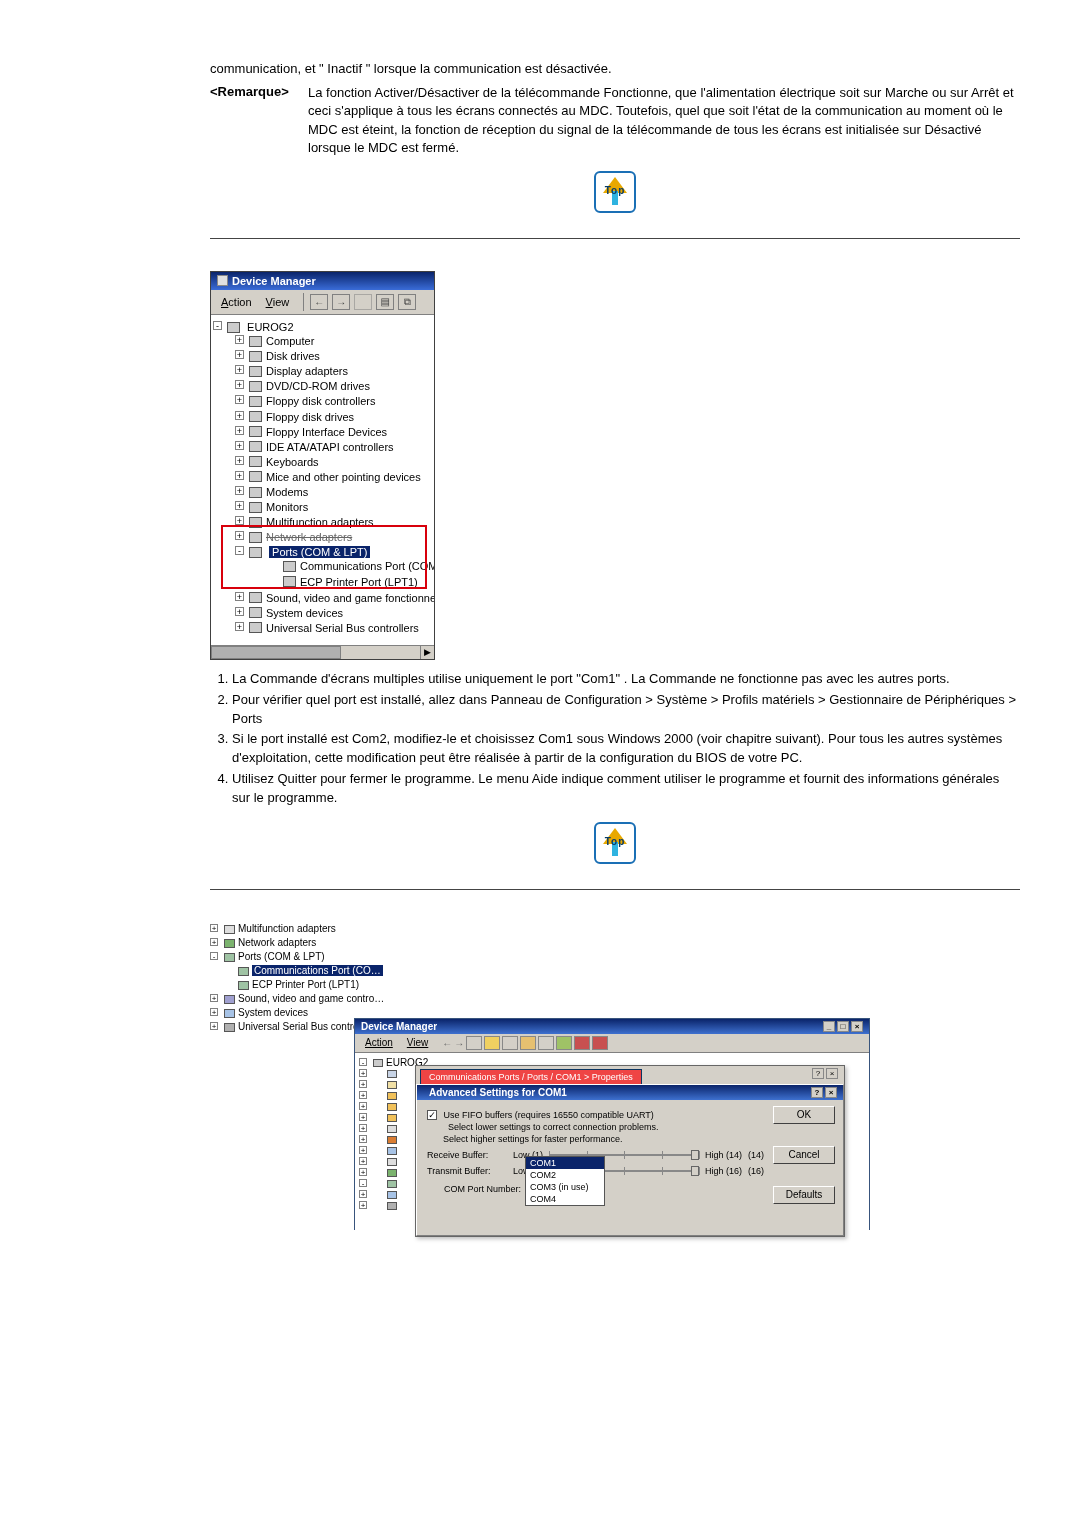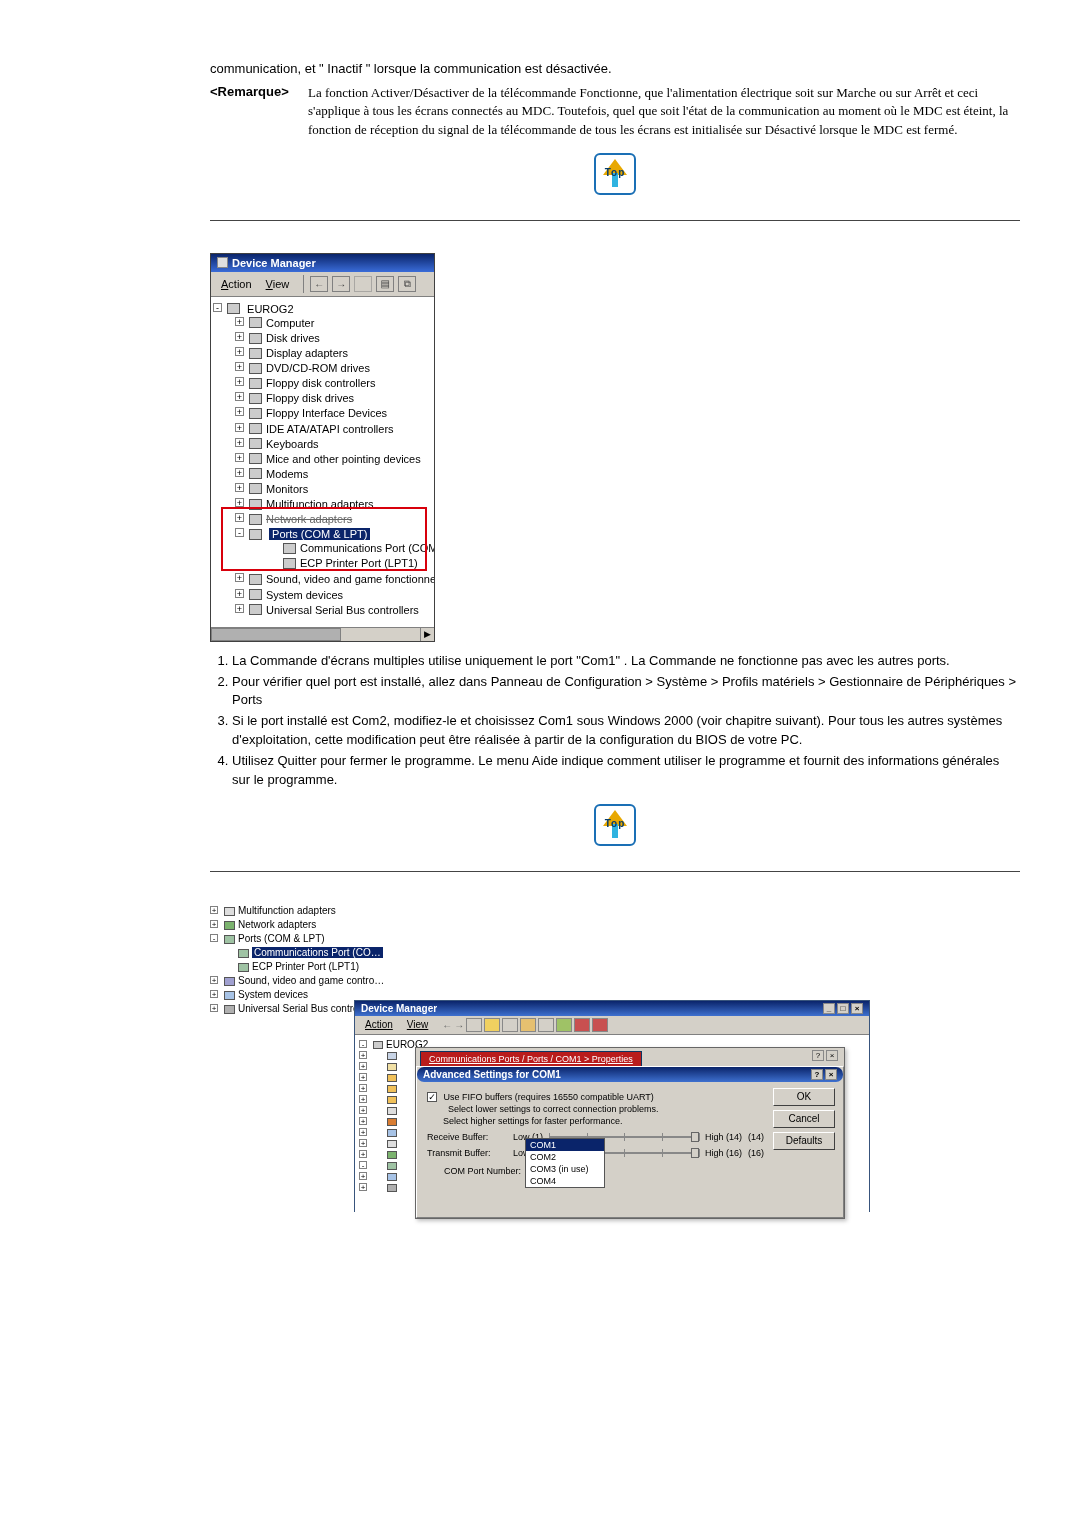--- a/index.html
+++ b/index.html
@@ -11,21 +11,21 @@
     color: #000;
     width: 1080px;
   }
   .page {
     padding: 60px 60px 40px 210px;
     width: 1080px;
   }
   .para { margin: 0 0 4px 0; line-height: 1.4; }
   .note-row { display: flex; margin: 6px 0 14px 0; }
   .note-label { font-weight: bold; min-width: 98px; }
-  .note-body { flex: 1; line-height: 1.4; font-family: Liberation Serif, serif; }
+  .note-body { flex: 1; line-height: 1.4; }
   .top-icon-wrap {
     text-align: center;
     margin: 14px 0 22px 0;
   }
   .top-icon {
     display: inline-block;
     width: 42px; height: 42px;
     border: 2px solid #1a6fb5;
     border-radius: 6px;
     position: relative;
@@ -318,26 +318,25 @@
     background: #d4d0c8;
     font-size: 10px;
     box-shadow: 2px 2px 4px rgba(0,0,0,.25);
   }
   .pm-props .tabrow {
     background: #d4d0c8; padding: 3px 4px 0 4px;
     display: flex; gap: 0;
     position: relative;
   }
   .pm-props .tab {
-    background: #b91c1c; color: #fff;
+    background: #ef4444; color: #fff;
     padding: 2px 8px;
     border: 1px solid #0c3560;
     border-bottom: none;
     font-size: 9px;
-    text-decoration: underline;
   }
   .pm-props .qbox {
     position: absolute; right: 6px; top: 2px;
     display: flex; gap: 2px;
   }
   .pm-props .qbox .b {
     width: 12px; height: 11px;
     background: #d4d0c8; border: 1px solid #888;
     font-size: 8px; line-height: 9px; text-align: center;
   }
@@ -351,23 +350,23 @@
   }
 
   .pm-adv {
     position: relative;
     margin: 0 0 0 0;
     width: 100%;
     min-height: 150px;
   }
   .pm-adv-title {
     background: linear-gradient(#0a246a, #3e70cf);
-    color: #fff; padding: 2px 6px;
+    color: #fff; padding: 2px 12px;
     font-weight: bold; font-size: 10px;
-    display: flex; justify-content: space-between; align-items: center; border-radius: 7px;
+    display: flex; justify-content: space-between; align-items: center;
   }
   .pm-adv-title .qbox { display: flex; gap: 2px; }
   .pm-adv-title .b {
     width: 12px; height: 11px;
     background: #d4d0c8; border: 1px solid #888;
     font-size: 8px; line-height: 9px; text-align: center; color: #000;
   }
   .pm-adv-body {
     background: #d4d0c8;
     padding: 8px 10px 6px 10px;
@@ -423,21 +422,21 @@
     font-size: 9px;
     width: 80px;
   }
   .pm-adv-body .dropdown .opt { padding: 1px 4px; }
   .pm-adv-body .dropdown .opt.sel {
     background: #0a246a; color: #fff;
   }
   .pm-adv-body .btncol {
     position: absolute;
     right: 8px; top: 6px;
-    display: flex; flex-direction: column; gap: 4px;
+    display: flex; flex-direction: column; gap: 22px;
   }
   .pm-adv-body .wbtn {
     width: 62px; height: 18px;
     background: #d4d0c8;
     border: 1px solid #fff;
     border-right-color: #404040;
     border-bottom-color: #404040;
     text-align: center; font-size: 10px; line-height: 16px;
   }
 </style>

